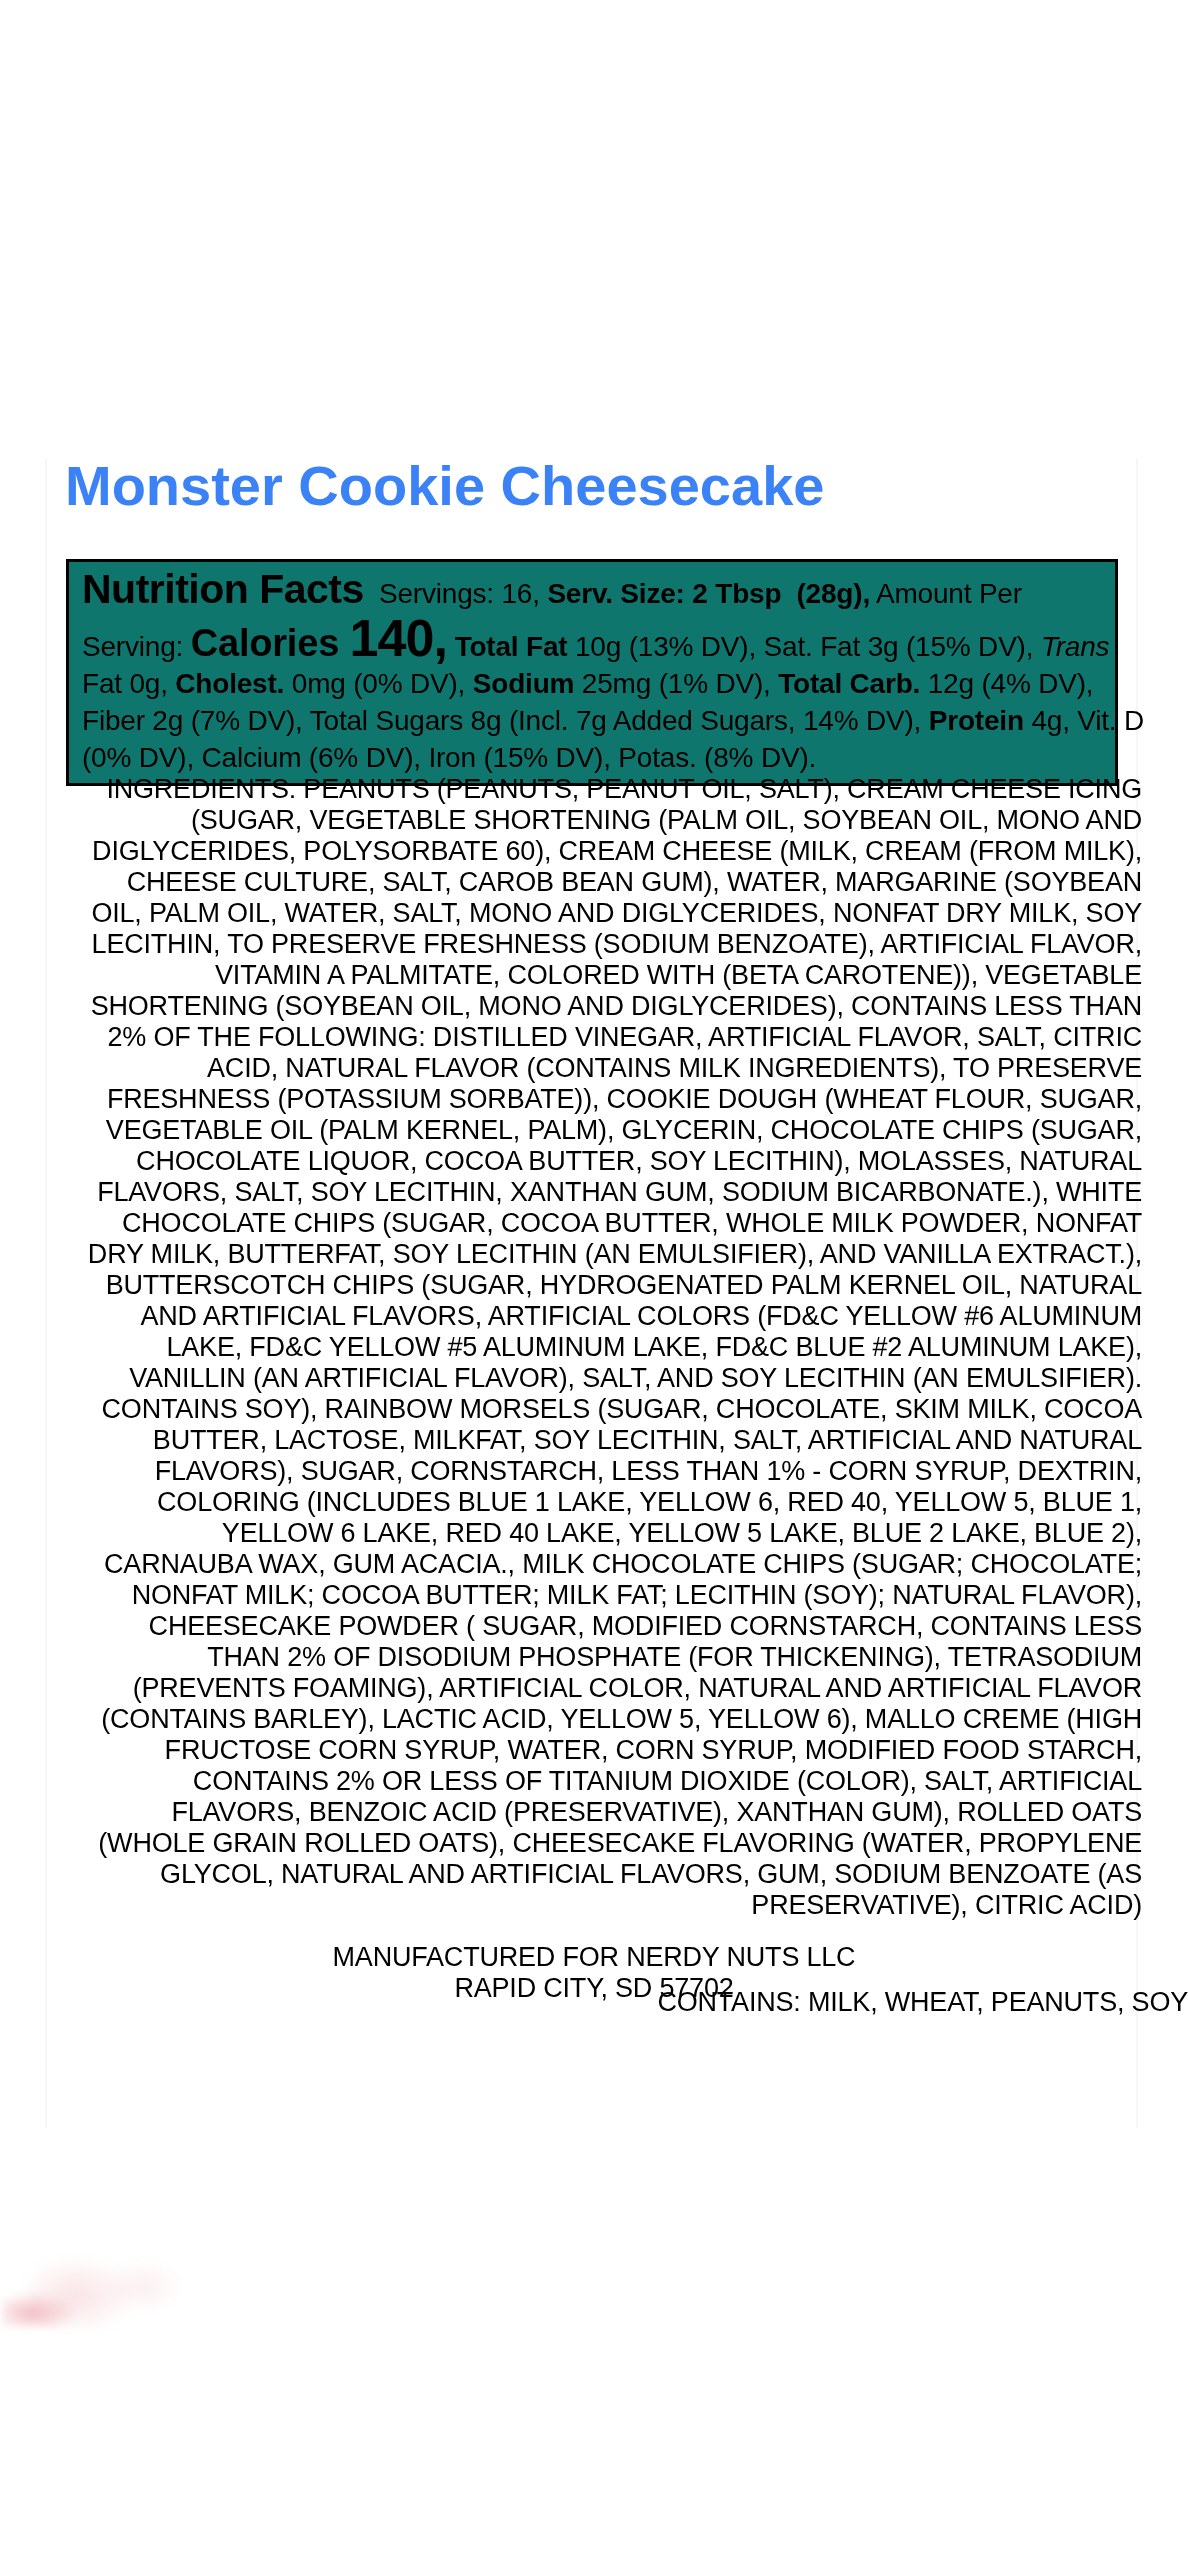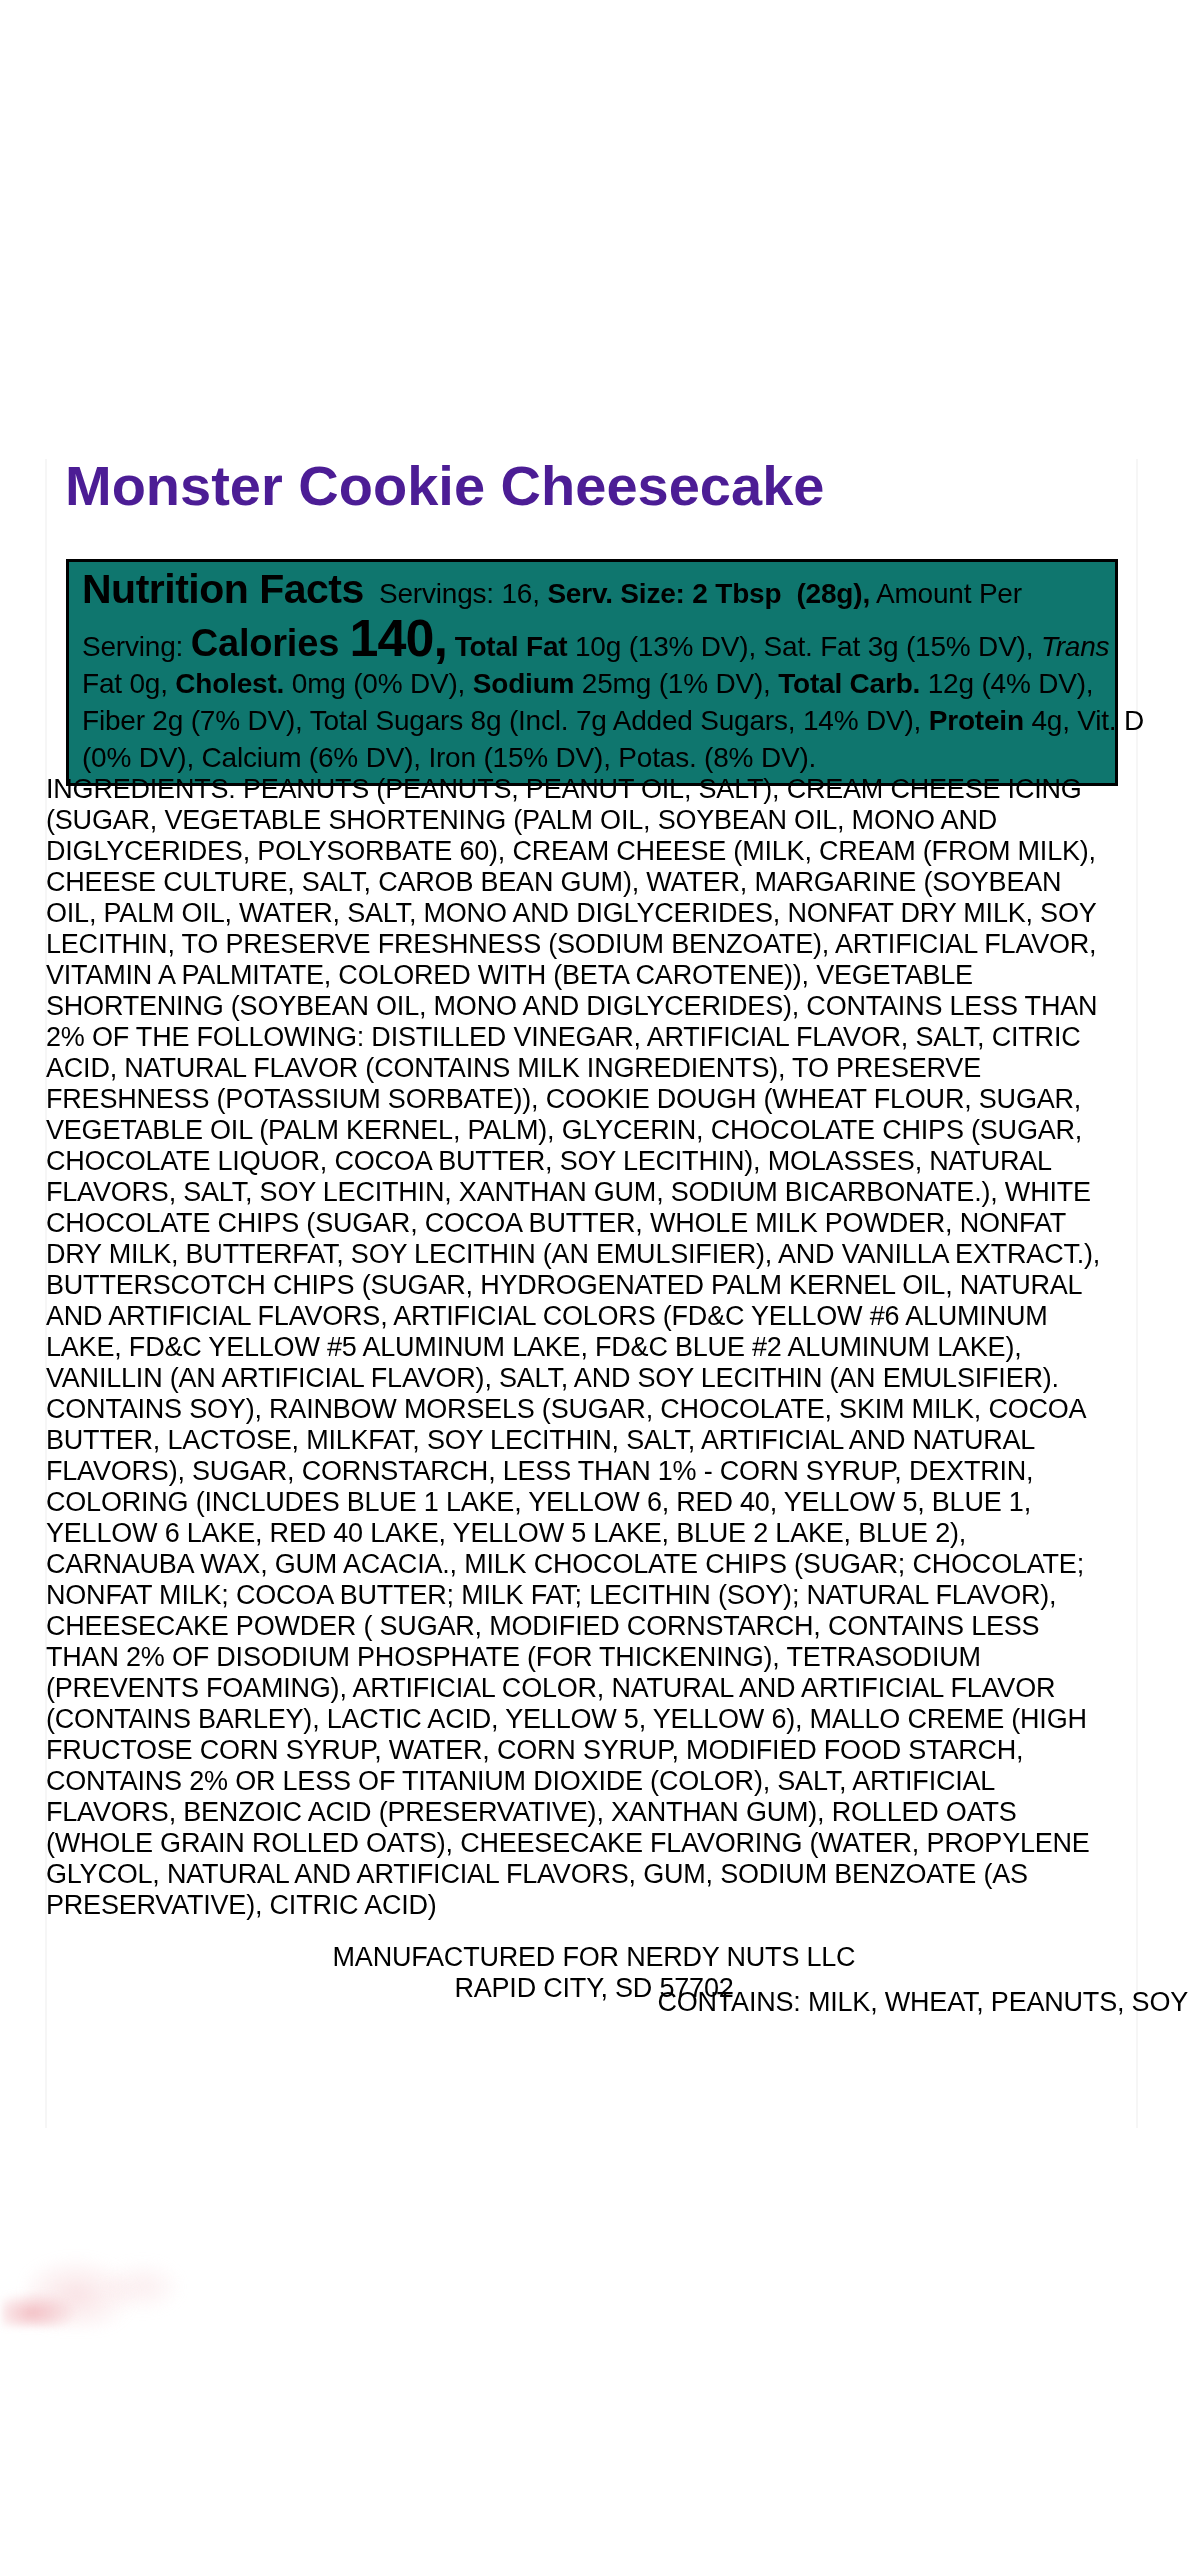--- a/index.html
+++ b/index.html
@@ -5,34 +5,34 @@
   html,body{margin:0;padding:0;background:#ffffff;}
   .page{
     position:relative;width:1188px;height:2576px;background:#ffffff;
     font-family:"Liberation Sans",sans-serif;color:#000;overflow:hidden;
   }
   .label-edge{position:absolute;top:459px;height:1669px;width:1.8px;background:#f6f6f6;}
   .edge-right{left:1136px;}
   .edge-left{left:45px;}
   .title{
     position:absolute;left:65px;top:453px;
-    font-size:56px;font-weight:700;color:#4c1d95;letter-spacing:0px;white-space:nowrap;
+    font-size:56px;font-weight:700;color:#3b82f6;letter-spacing:0px;white-space:nowrap;
   }
   .nf-box{
     position:absolute;left:66px;top:559px;width:1052px;box-sizing:border-box;
     border:3.7px solid #000;background:#0f766e;padding:6.4px 7.4px 6.4px 13px;
   }
   .nf-line{white-space:nowrap;line-height:37px;font-size:28px;letter-spacing:-0.2px;}
   .seg-r{font-weight:400;}
   .seg-b{font-weight:700;}
   .seg-i{font-style:italic;}
   .seg-nf{font-weight:700;font-size:41px;line-height:42px;letter-spacing:-0.5px;}
   .seg-cal{font-weight:700;font-size:38px;}
   .seg-calnum{font-weight:700;font-size:52px;line-height:53px;letter-spacing:-0.9px;}
-  .ingredients{position:absolute;left:46px;top:774px;width:1096px;text-align:left;}
+  .ingredients{position:absolute;left:46px;top:774px;width:1096px;text-align:right;}
   .ing-line{font-size:27px;line-height:31px;white-space:nowrap;letter-spacing:-0.2px;}
   .allergen{
     position:absolute;left:0;top:1987px;width:100%;text-align:right;
     font-size:27px;line-height:31px;letter-spacing:-0.2px;
   }
   .manufacturer{position:absolute;left:0;top:1942px;width:100%;text-align:center;}
   .mfg-line{font-size:27px;line-height:31px;letter-spacing:-0.2px;}
   .smudge{position:absolute;pointer-events:none;}
   .smudge-a{
     left:1.8px;top:2292px;width:74px;height:35px;

